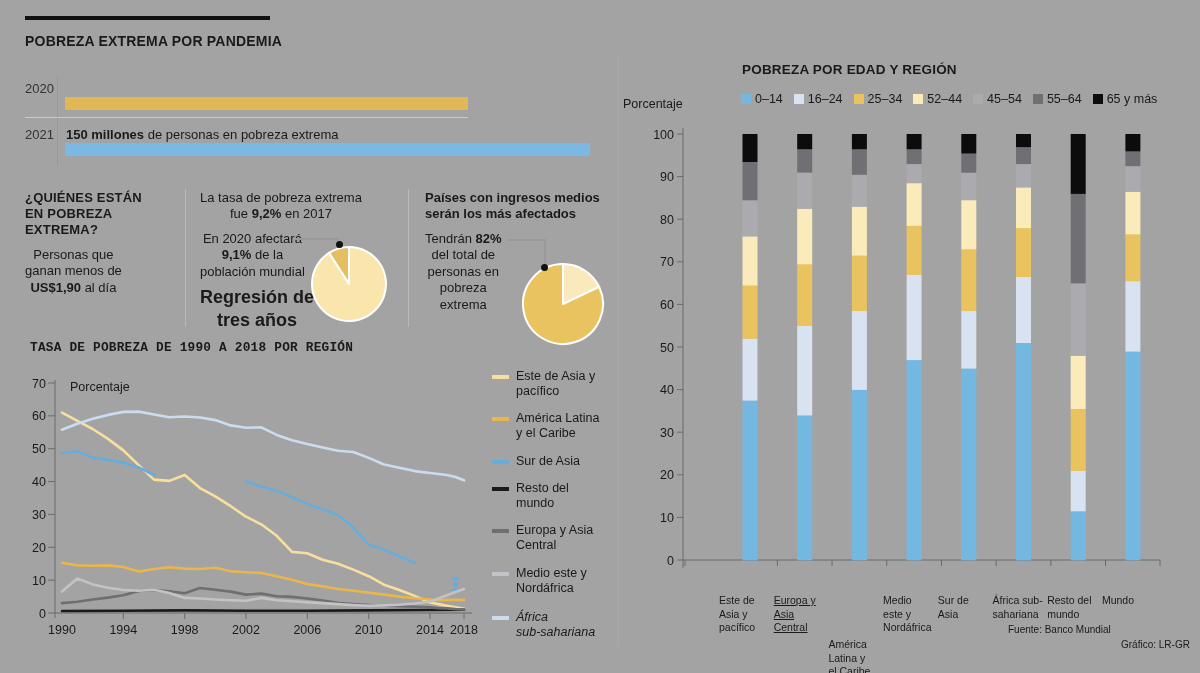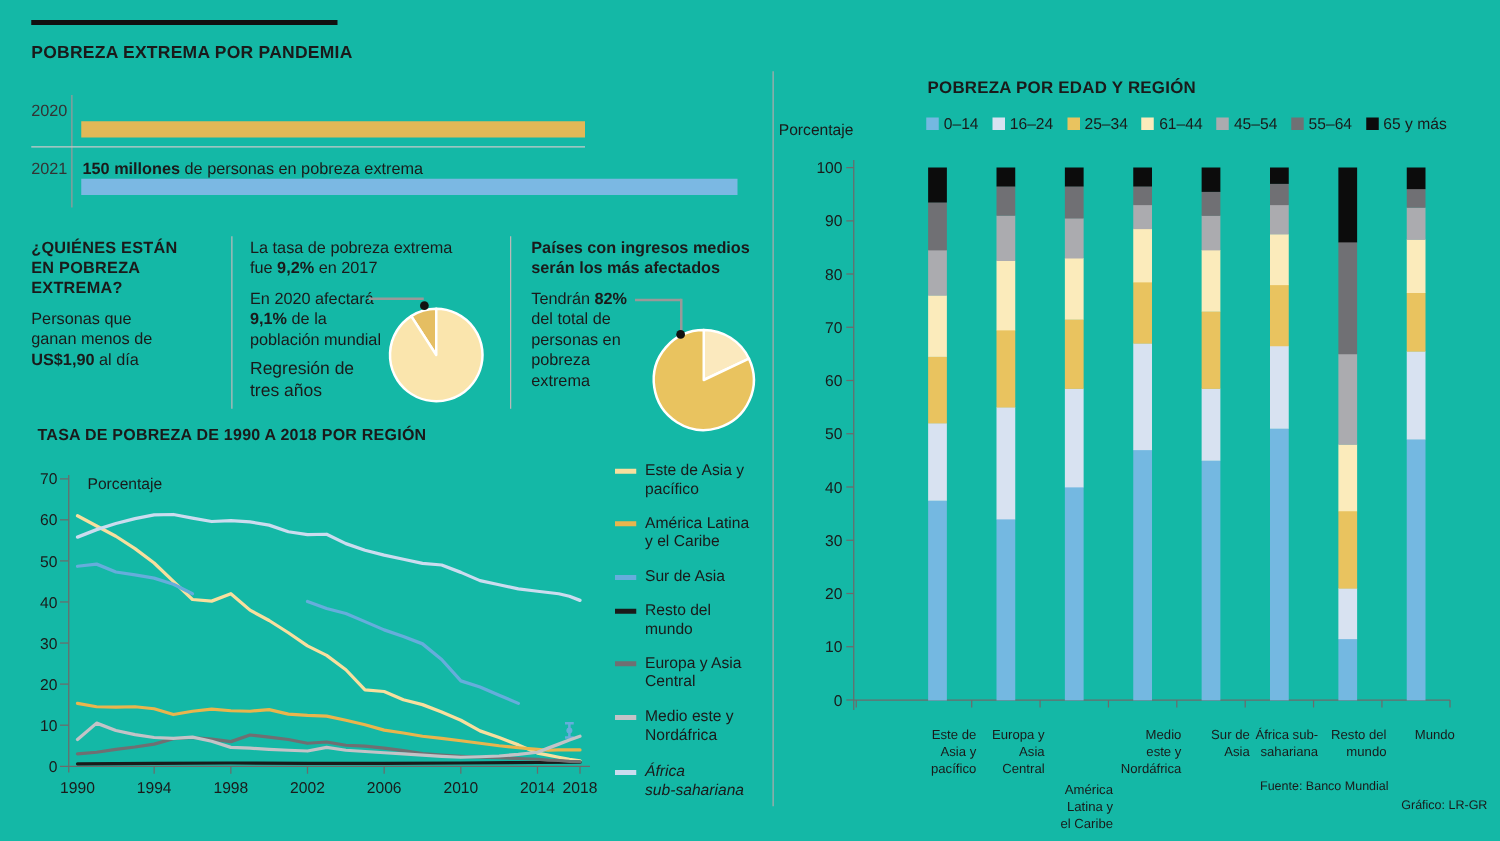--- a/index.html
+++ b/index.html
@@ -1,37 +1,37 @@
 <!DOCTYPE html>
 <html><head>
 <meta charset="utf-8">
 <style>
   html,body{margin:0;padding:0;background:#fff;}
-  .canvas{position:relative;width:1200px;height:673px;background:#14b8a6;overflow:hidden;
+  .canvas{position:relative;width:1200px;height:673px;background:#a3a3a3;overflow:hidden;
           font-family:"Liberation Sans",sans-serif;color:#1a1a1a;}
   .abs{position:absolute;}
   .pre{white-space:pre-line;}
   .b{font-weight:bold;}
   .sec-title{font-weight:bold;font-size:13.5px;letter-spacing:.2px;}
-  .body-txt{font-size:12.5px;line-height:1.26;}
+  .body-txt{font-size:12.5px;line-height:1.26;text-align:center;}
   .year-lbl{font-size:13px;color:#333;}
   .bar-line-txt{font-size:13px;}
   .vdiv{width:1px;background:#b9b9b9;}
   .hdiv{height:1px;background:#c9c9c9;}
   .callout{background:#999;}
   .dot{width:7px;height:7px;border-radius:50%;background:#111;}
   svg text{font-family:"Liberation Sans",sans-serif;}
   .lc-leg-item{position:absolute;left:492px;display:flex;align-items:flex-start;}
   .lc-swatch{display:inline-block;width:17px;height:3.5px;margin-top:6px;flex:none;}
   .lc-label{margin-left:7px;font-size:12.5px;line-height:1.17;white-space:pre-line;}
   .age-leg{position:absolute;left:741px;top:92px;display:flex;align-items:center;}
   .age-leg-item{display:flex;align-items:center;margin-right:11px;}
   .age-leg-sw{width:10px;height:10px;margin-right:4px;flex:none;}
   .age-leg-lb{font-size:12.5px;}
-  .age-cat{position:absolute;top:0;width:62px;text-align:right;font-size:10.5px;line-height:1.3;white-space:pre-line;}
+  .age-cat{position:absolute;top:12px;width:62px;text-align:left;font-size:10.5px;line-height:1.3;white-space:pre-line;}
   .foot{font-size:10px;color:#1a1a1a;}
 </style>
 </head>
 <body>
 
 <div class="canvas">
 
   <div class="abs" style="left:25px;top:16px;width:245px;height:4px;background:#111;"></div>
   <div class="abs sec-title" style="left:25px;top:33px;font-size:14px;">POBREZA EXTREMA POR PANDEMIA</div>
 
@@ -50,21 +50,21 @@
 ganan menos de
 </span><span class="b">US$1,90</span><span> al día</span></div>
 
   <div class="abs vdiv" style="left:185px;top:189px;height:138px;"></div>
 
   <div class="abs body-txt pre" style="left:200px;top:190px;font-size:13px;"><span>La tasa de pobreza extrema
 fue </span><span class="b">9,2%</span><span> en 2017</span></div>
   <div class="abs body-txt pre" style="left:200px;top:231px;font-size:13px;"><span>En 2020 afectará
 </span><span class="b">9,1%</span><span> de la
 población mundial</span></div>
-  <div class="abs body-txt pre" style="left:200px;top:286px;font-size:14px;">Regresión de
+  <div class="abs body-txt pre" style="left:200px;top:286px;font-size:18px;font-weight:bold;">Regresión de
 tres años</div>
 
   <svg class="abs" id="pie1" width="90" height="90" style="left:305px;top:240px;">
       <path d="M 44 44 L 23.978513671305596 12.88505045496774 A 37 37 0 0 1 44 7 Z" fill="#E5BE62" stroke="#fff" stroke-width="2" stroke-linejoin="round"></path>
       <path d="M 44 44 L 44 7 A 37 37 0 1 1 23.97851367130559 12.88505045496775 Z" fill="#FAE5AD" stroke="#fff" stroke-width="2" stroke-linejoin="round"></path>
     </svg>
   <div class="abs callout" style="left:295px;top:238px;width:44px;height:1.5px;"></div>
   <div class="abs dot" style="left:336px;top:241px;"></div>
 
   <div class="abs vdiv" style="left:408px;top:189px;height:138px;"></div>
@@ -78,21 +78,21 @@
 extrema</span></div>
 
   <svg class="abs" id="pie2" width="92" height="92" style="left:518px;top:259px;">
       <path d="M 45 45 L 45 5 A 40 40 0 0 1 81.19308209864079 27.96882833739709 Z" fill="#FBE9BE" stroke="#fff" stroke-width="2" stroke-linejoin="round"></path>
       <path d="M 45 45 L 81.19308209864079 27.96882833739709 A 40 40 0 1 1 44.99999999999999 5 Z" fill="#E9C35F" stroke="#fff" stroke-width="2" stroke-linejoin="round"></path>
     </svg>
   <div class="abs callout" style="left:508px;top:239px;width:37px;height:1.5px;"></div>
   <div class="abs callout" style="left:544px;top:239px;width:1.5px;height:27px;"></div>
   <div class="abs dot" style="left:541px;top:264px;"></div>
 
-  <div class="abs sec-title" style="left:30px;top:340px;font-size:12.8px;">TASA DE POBREZA DE 1990 A 2018 POR REGIÓN</div>
+  <div class="abs sec-title" style="left:30px;top:340px;font-size:12.8px;font-family:Liberation Mono, monospace;">TASA DE POBREZA DE 1990 A 2018 POR REGIÓN</div>
   <svg class="abs" id="line-chart-svg" width="475" height="305" style="left:20px;top:360px;">
       <line x1="28" y1="253" x2="35" y2="253" stroke="#6b6b6b" stroke-width="1"></line>
       <text x="26" y="257.5" text-anchor="end" font-size="12.5" fill="#1a1a1a">0</text>
       <line x1="28" y1="220.14285714285714" x2="35" y2="220.14285714285714" stroke="#6b6b6b" stroke-width="1"></line>
       <text x="26" y="224.64285714285714" text-anchor="end" font-size="12.5" fill="#1a1a1a">10</text>
       <line x1="28" y1="187.28571428571428" x2="35" y2="187.28571428571428" stroke="#6b6b6b" stroke-width="1"></line>
       <text x="26" y="191.78571428571428" text-anchor="end" font-size="12.5" fill="#1a1a1a">20</text>
       <line x1="28" y1="154.42857142857144" x2="35" y2="154.42857142857144" stroke="#6b6b6b" stroke-width="1"></line>
       <text x="26" y="158.92857142857144" text-anchor="end" font-size="12.5" fill="#1a1a1a">30</text>
       <line x1="28" y1="121.57142857142858" x2="35" y2="121.57142857142858" stroke="#6b6b6b" stroke-width="1"></line>
@@ -184,21 +184,21 @@
       <span class="age-leg-item">
         <span class="age-leg-sw" style="background: rgb(216, 226, 241);"></span>
         <span class="age-leg-lb">16–24</span>
       </span>
       <span class="age-leg-item">
         <span class="age-leg-sw" style="background: rgb(233, 195, 95);"></span>
         <span class="age-leg-lb">25–34</span>
       </span>
       <span class="age-leg-item">
         <span class="age-leg-sw" style="background: rgb(251, 235, 187);"></span>
-        <span class="age-leg-lb">61–44</span>
+        <span class="age-leg-lb">52–44</span>
       </span>
       <span class="age-leg-item">
         <span class="age-leg-sw" style="background: rgb(171, 171, 175);"></span>
         <span class="age-leg-lb">45–54</span>
       </span>
       <span class="age-leg-item">
         <span class="age-leg-sw" style="background: rgb(112, 112, 116);"></span>
         <span class="age-leg-lb">55–64</span>
       </span>
       <span class="age-leg-item">
@@ -295,21 +295,21 @@
       <rect x="505.4" y="124.1" width="15" height="47.2" fill="#E9C35F"></rect>
       <rect x="505.4" y="81.5" width="15" height="42.9" fill="#FBEBBB"></rect>
       <rect x="505.4" y="56.0" width="15" height="25.9" fill="#ABABAF"></rect>
       <rect x="505.4" y="41.0" width="15" height="15.2" fill="#707074"></rect>
       <rect x="505.4" y="24.0" width="15" height="17.3" fill="#0C0C0C"></rect>
     </svg>
   <div class="abs" id="age-cats" style="left:620px;top:582px;width:580px;height:60px;">
       <div class="age-cat" style="left: 99px;">Este de
 Asia y
 pacífico</div>
-      <div class="age-cat" style="left: 153.7px;">Europa y
+      <div class="age-cat" style="left: 153.7px; text-decoration: underline;">Europa y
 Asia
 Central</div>
       <div class="age-cat" style="left: 208.4px; margin-top: 44px;">América
 Latina y
 el Caribe</div>
       <div class="age-cat" style="left: 263.1px;">Medio
 este y
 Nordáfrica</div>
       <div class="age-cat" style="left: 317.8px;">Sur de
 Asia</div>

